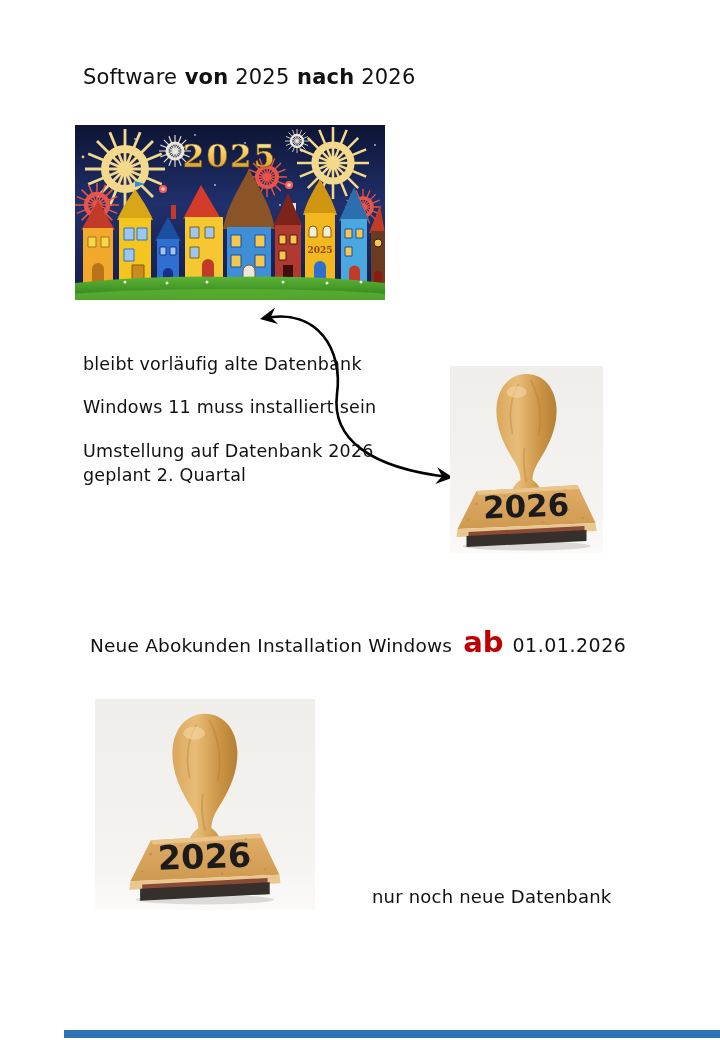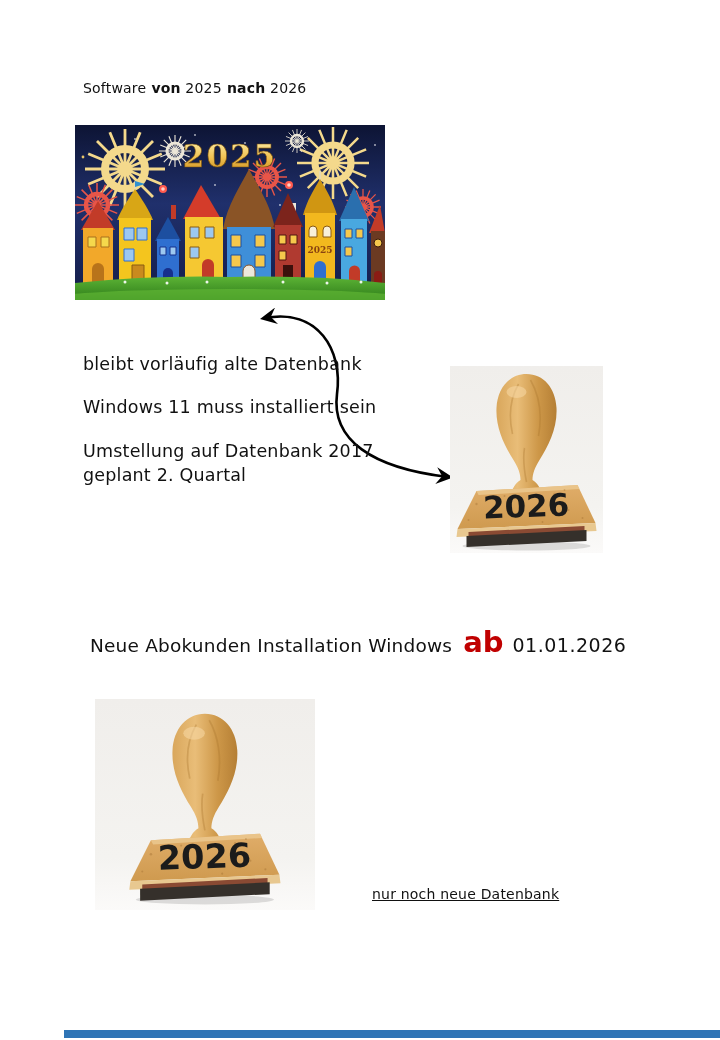--- a/index.html
+++ b/index.html
@@ -5,34 +5,34 @@
   html,body{margin:0;padding:0;}
   body{
     width:720px;height:1040px;position:relative;overflow:hidden;
     background:#ffffff;
     font-family:"DejaVu Sans","Liberation Sans",sans-serif;
     color:#111;
   }
   .abs{position:absolute;}
 
   
-  .doc-title{left:83px;top:65px;font-size:14px;letter-spacing:0.2px;white-space:nowrap;margin-top:15px;}
+  .doc-title{left:83px;top:65px;font-size:21px;letter-spacing:0.2px;white-space:nowrap;}
   .doc-title .b{font-weight:bold;}
 
   
   .note-line{left:83px;font-size:17.5px;white-space:nowrap;letter-spacing:0.2px;}
   .n1{top:354px;text-align:right;} .n2{top:397px;} .n3{top:441px;} .n4{top:465px;}
 
   
   .abo{left:90px;top:625px;white-space:nowrap;}
   .abo .lead{font-size:18.5px;letter-spacing:0.2px;}
   .abo .ab{font-size:29px;font-weight:bold;color:#c00000;margin:13px 9px 0 11px;}
   .abo .date{font-size:19px;font-weight:normal;letter-spacing:0.5px;}
 
-  .bottom-note{left:372px;top:886px;font-size:14px;white-space:nowrap;letter-spacing:0.2px;text-decoration:underline;}
+  .bottom-note{left:372px;top:886px;font-size:18px;white-space:nowrap;letter-spacing:0.2px;}
 
   .footer-bar{left:64px;top:1030px;width:656px;height:8px;background:#2e74b5;}
 
   svg{display:block;}
   .hiddendefs{position:absolute;width:0;height:0;overflow:hidden;}
 </style>
 </head>
 <body>
 
 <svg class="hiddendefs" aria-hidden="true">
@@ -215,21 +215,21 @@
   <defs>
     <marker id="ah" viewBox="0 0 10 10" refX="7" refY="5" markerWidth="6.5" markerHeight="6.5" orient="auto-start-reverse">
       <path d="M0 0 L10 5 L0 10 L3.5 5 Z" fill="#000"></path>
     </marker>
   </defs>
   <path d="M17 20 C 70 10, 95 52, 89 96 C 83 142, 124 170, 200 179" stroke="#000" stroke-width="2.6" fill="none" marker-start="url(#ah)" marker-end="url(#ah)"></path>
 </svg>
 
 <div class="abs note-line n1">bleibt vorläufig alte Datenbank</div>
 <div class="abs note-line n2">Windows 11 muss installiert sein</div>
-<div class="abs note-line n3">Umstellung auf Datenbank 2017</div>
+<div class="abs note-line n3">Umstellung auf Datenbank 2026</div>
 <div class="abs note-line n4">geplant 2. Quartal</div>
 
 <svg class="abs" style="left:450px;top:366px;" width="153" height="187" viewBox="0 0 153 187">
   <rect x="0" y="0" width="153" height="187" fill="url(#stampbg)"></rect>
   <use href="#stamp-core" transform="translate(-3.5,-2)"></use>
 </svg>
 
 <div class="abs abo">
   <span class="lead">Neue Abokunden Installation Windows</span><span class="ab" style=";color:#c00000">ab</span><span class="date">01.01.2026</span>
 </div>

